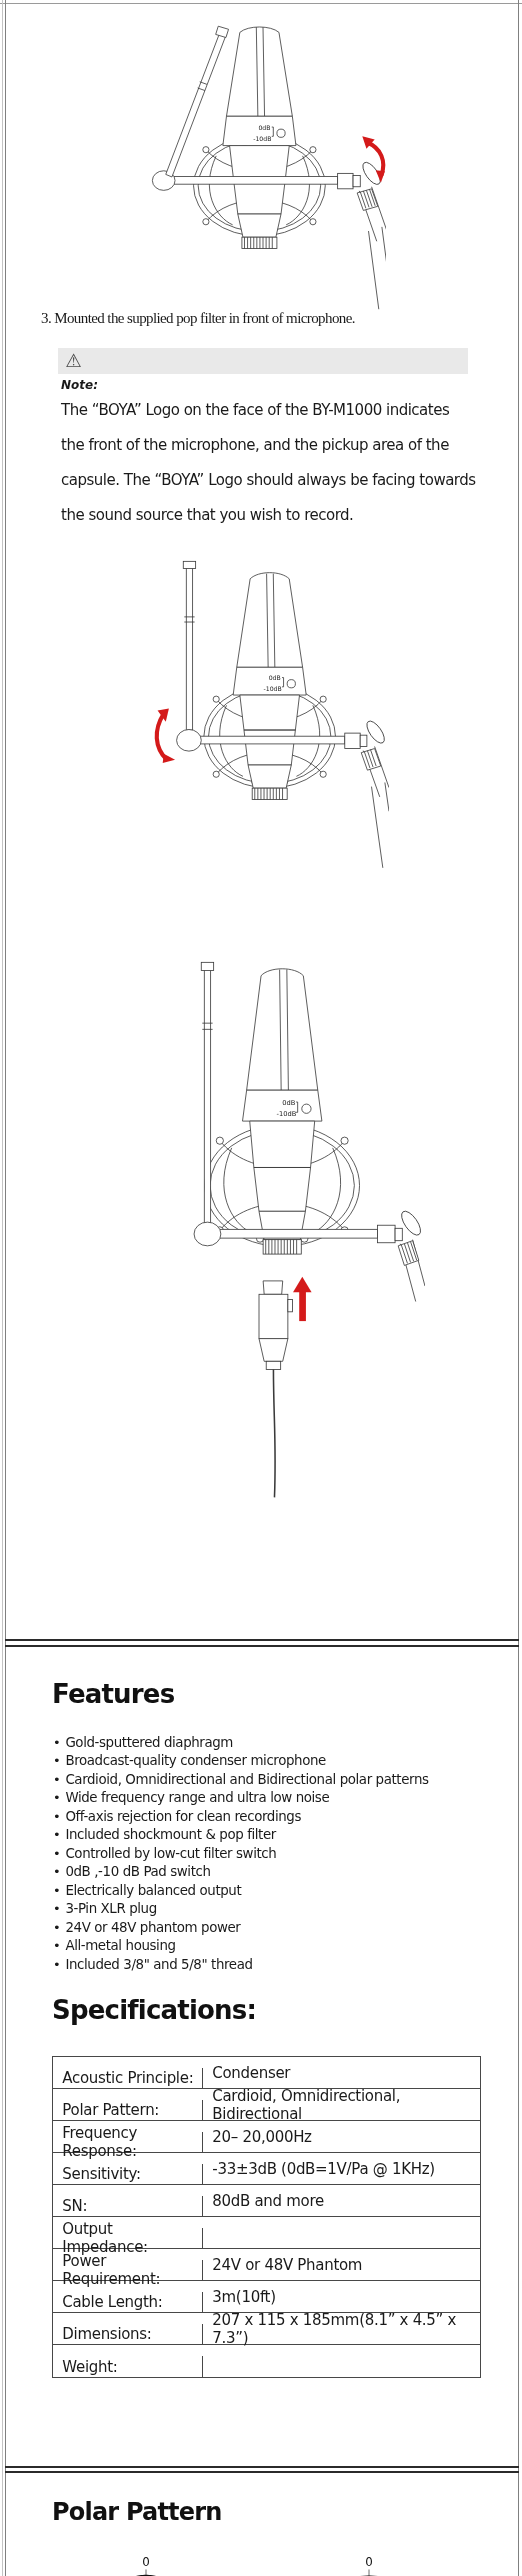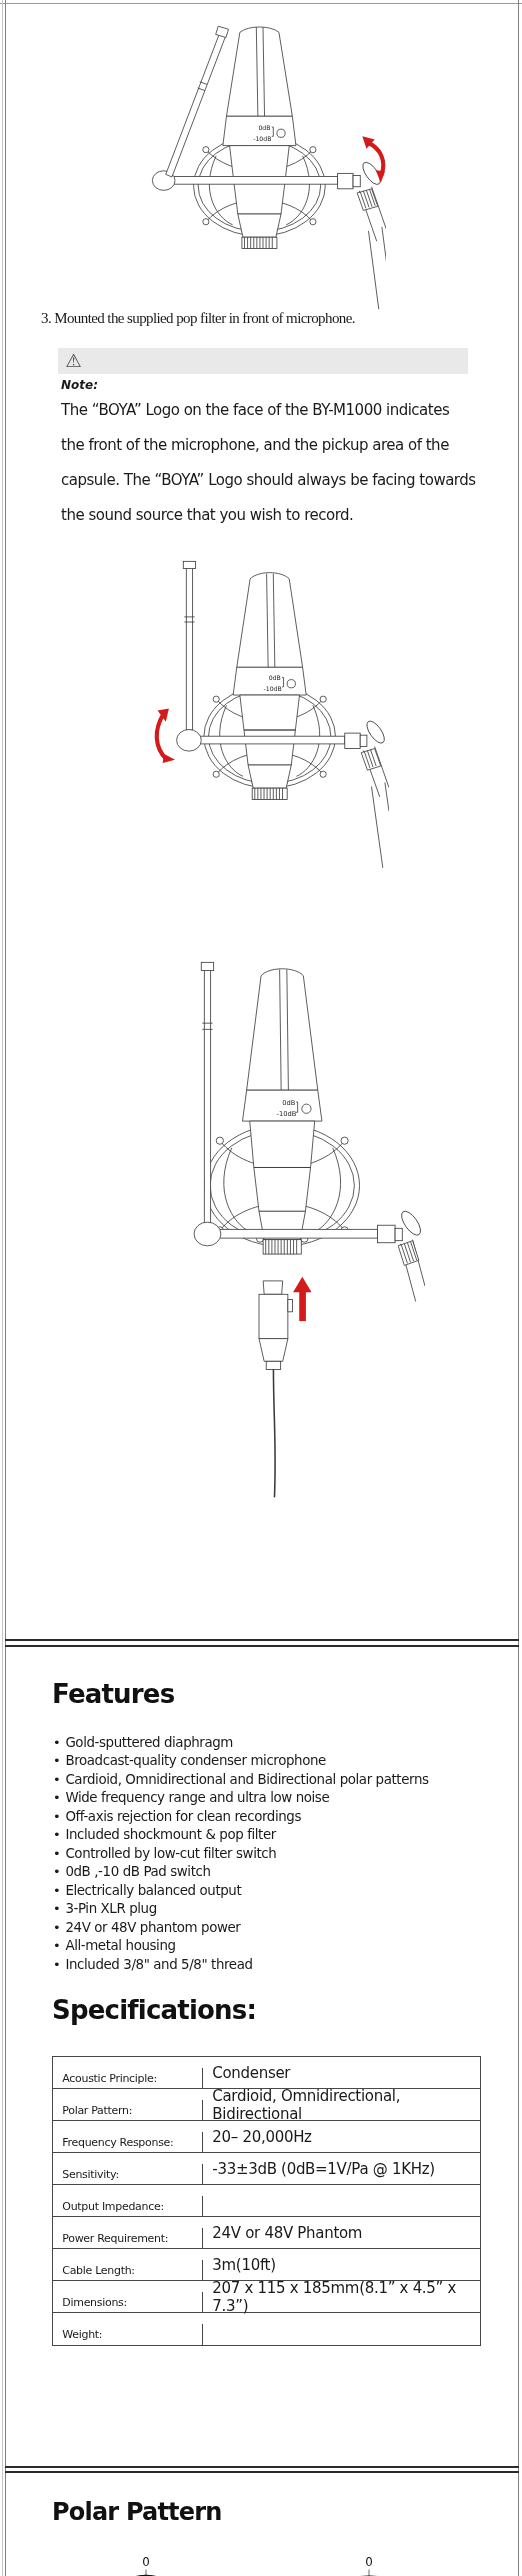--- a/index.html
+++ b/index.html
@@ -16,21 +16,21 @@
   .pre{white-space:pre-line;}
   .note-text{font-size:15px;line-height:35px;letter-spacing:-0.5px;}
   .note-bar{background:#e9e9e9;}
   .warn{font-size:18.5px;color:#4a4a4a;line-height:26px;}
   .feat-item{display:flex;height:18.5px;align-items:center;font-size:13.4px;letter-spacing:-0.4px;}
   .feat-item .b-mark{width:12.4px;}
   .spec-table{position:absolute;left:52px;top:2056px;width:429px;border:1px solid #474747;box-sizing:border-box;}
   .spec-row{display:flex;height:32px;border-bottom:1px solid #474747;box-sizing:border-box;}
   .spec-row:last-child{border-bottom:none;}
   .spec-label{width:150px;border-right:1px solid #474747;padding-left:9.3px;display:flex;align-items:center;
-              font-size:11px;letter-spacing:-0.3px;box-sizing:border-box;margin-top:11px;}
+              font-size:15px;letter-spacing:-0.3px;box-sizing:border-box;margin-top:11px;}
   .spec-value{flex:1;padding-left:9.3px;display:flex;align-items:center;font-size:15px;letter-spacing:-0.3px;}
   .b-mark{width:13.4px;font-size:13px;}
   svg text{font-family:"DejaVu Sans","Liberation Sans",sans-serif;}
 </style>
 </head>
 <body>
 
 <div id="doc">
 
   <div class="abs" style="left:0;top:3.1px;width:523px;height:1px;background:#9a9a9a;"></div>
@@ -278,20 +278,24 @@
       </div>
       <div class="spec-row">
         <div class="spec-label">Frequency Response:</div>
         <div class="spec-value">20– 20,000Hz</div>
       </div>
       <div class="spec-row">
         <div class="spec-label">Sensitivity:</div>
         <div class="spec-value">-33±3dB (0dB=1V/Pa @ 1KHz)</div>
       </div>
       <div class="spec-row">
+        <div class="spec-label">SN:</div>
+        <div class="spec-value">80dB and more</div>
+      </div>
+      <div class="spec-row">
         <div class="spec-label">Output Impedance:</div>
       </div>
       <div class="spec-row">
         <div class="spec-label">Power Requirement:</div>
         <div class="spec-value">24V or 48V Phantom</div>
       </div>
       <div class="spec-row">
         <div class="spec-label">Cable Length:</div>
         <div class="spec-value">3m(10ft)</div>
       </div>

